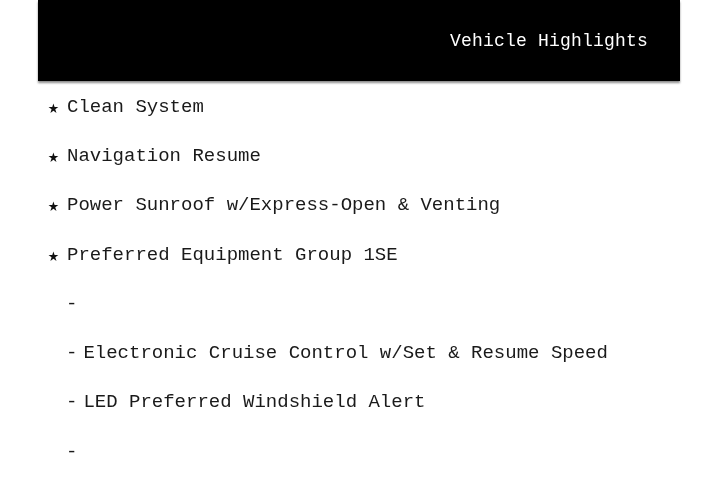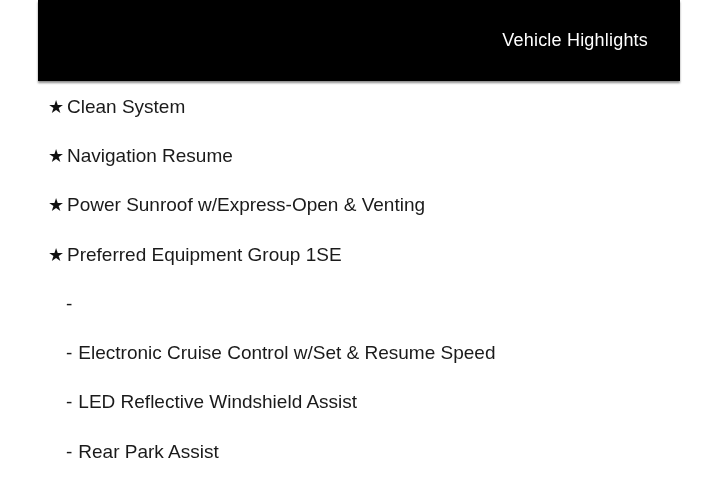--- a/index.html
+++ b/index.html
@@ -7,20 +7,21 @@
     padding: 0;
     background: #ffffff;
     font-family: "Liberation Sans", "DejaVu Sans", sans-serif;
   }
   .page {
     position: relative;
     width: 720px;
     height: 480px;
     background: #ffffff;
     overflow: hidden;
+    font-family: Liberation Mono, monospace;
   }
   .header-bar {
     position: absolute;
     left: 38px;
     top: 0;
     width: 642px;
     height: 81px;
     background: #000000;
     box-sizing: border-box;
     display: flex;
@@ -101,22 +102,21 @@
       <span class="dash-bullet">-</span>
     </li>
 
     <li class="item lvl2">
       <span class="dash-bullet">-</span>
       <span class="item-text">Electronic Cruise Control w/Set &amp; Resume Speed</span>
     </li>
 
     <li class="item lvl2">
       <span class="dash-bullet">-</span>
-      <span class="item-text">LED Reflective Windshield Assist</span>
+      <span class="item-text">LED Preferred Windshield Alert</span>
     </li>
 
     <li class="item lvl2">
       <span class="dash-bullet">-</span>
-      <span class="item-text">Rear Park Assist</span>
     </li>
 
   </ul>
 </div>
 
 </body></html>

